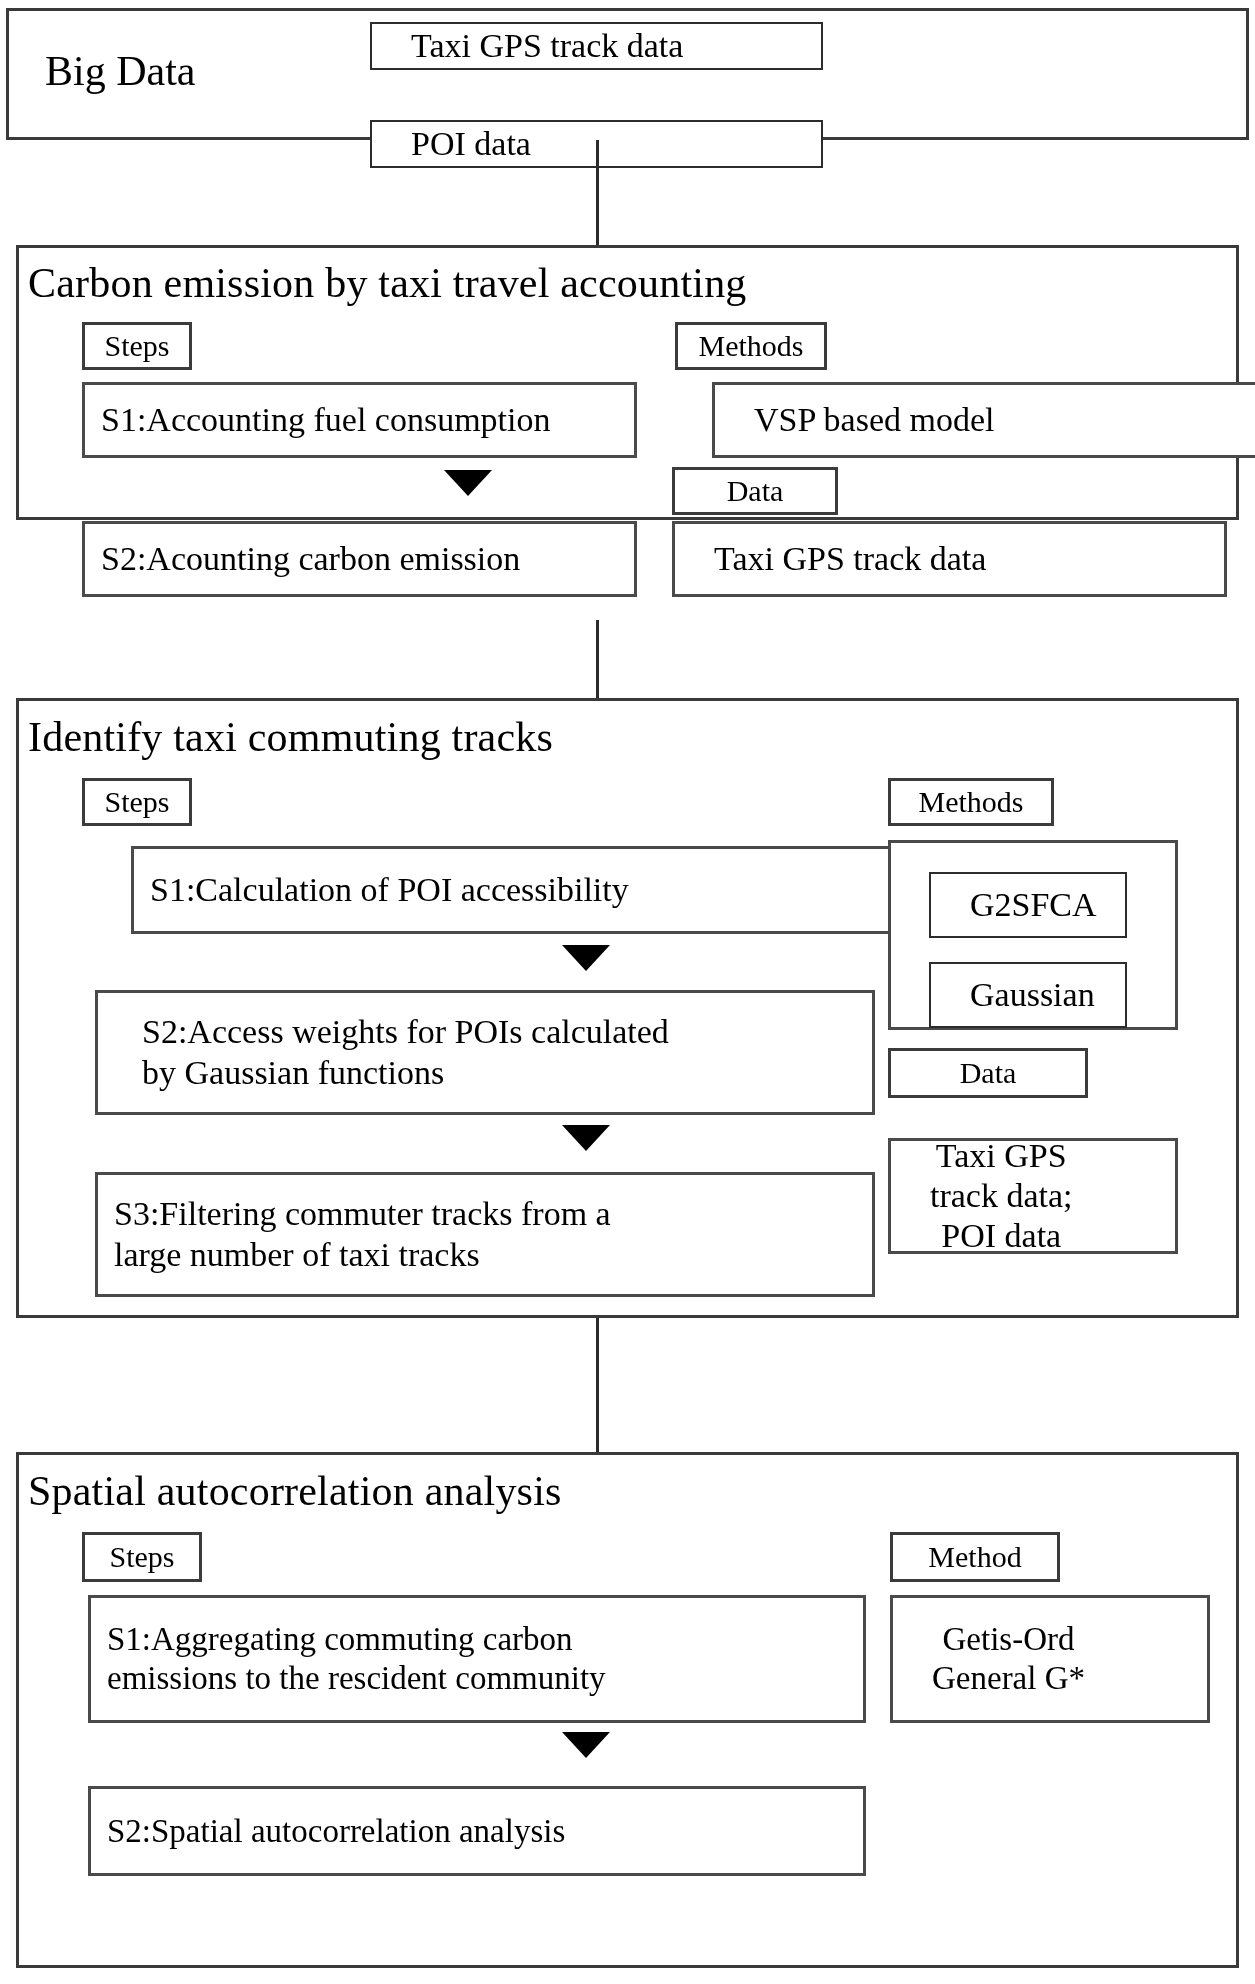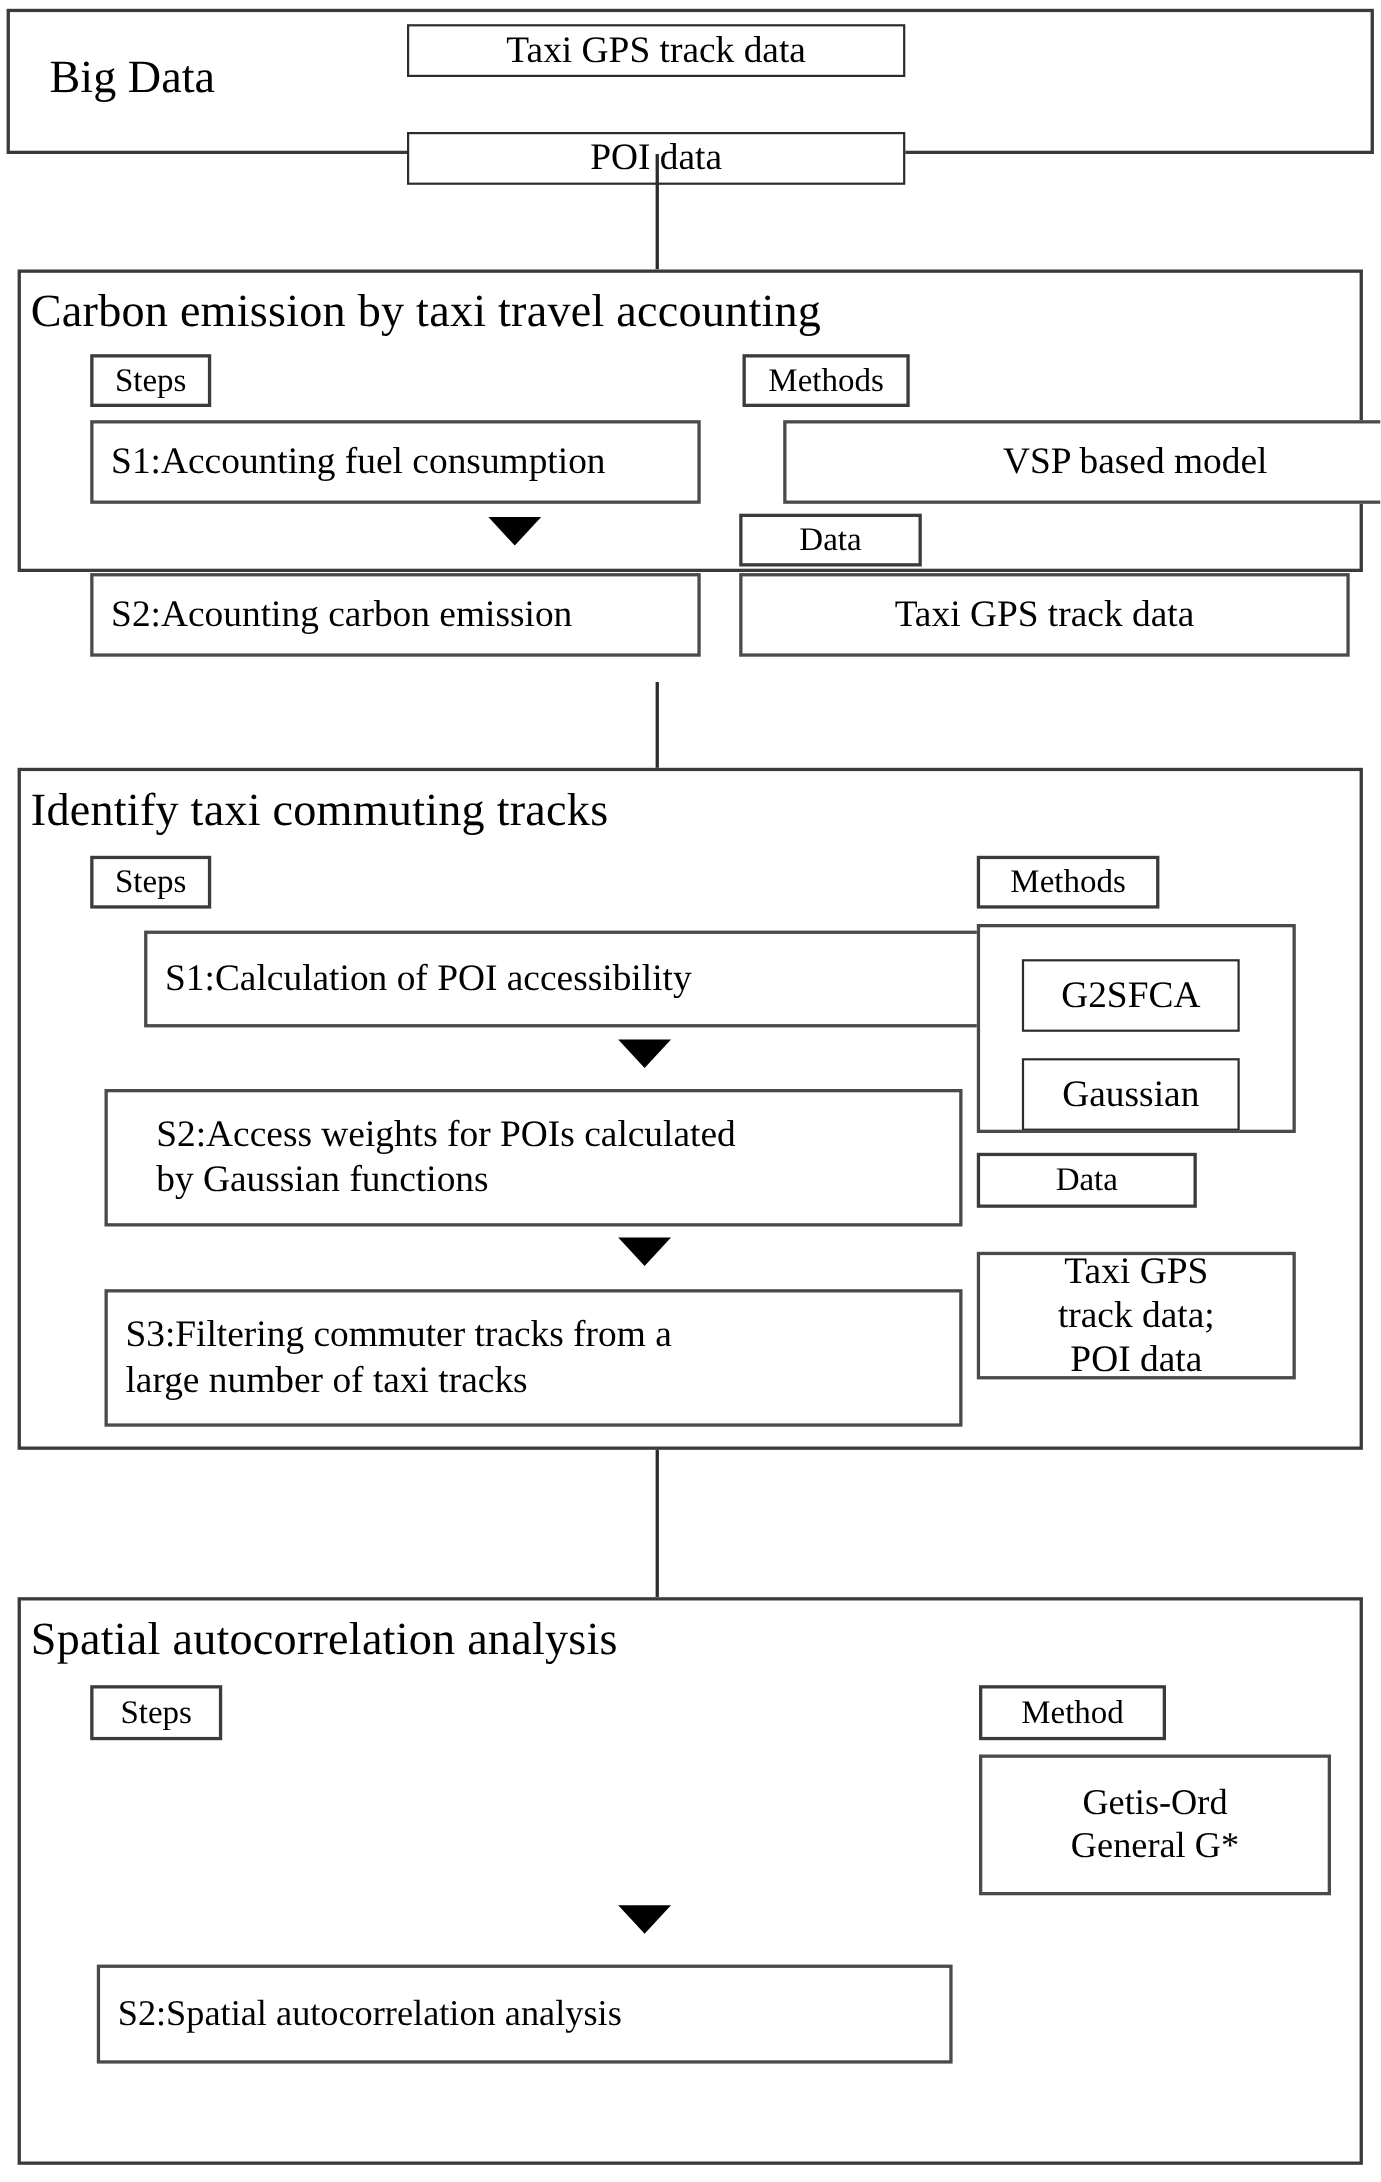--- a/index.html
+++ b/index.html
@@ -27,23 +27,24 @@
     background: #ffffff;
     box-sizing: border-box;
   }
   .box {
     position: absolute;
     border: 3px solid #4a4a4a;
     background: #ffffff;
     box-sizing: border-box;
     display: flex;
     align-items: center;
-    justify-content: center;
+    justify-content: flex-start;
     text-align: center;
     line-height: 1.18;
+    padding-left: 39px;
   }
   .box.left-al {
     justify-content: flex-start;
     text-align: left;
     padding-left: 16px;
   }
   .thin {
     border-width: 2px;
     border-color: #2c2c2c;
   }
@@ -215,20 +216,24 @@
   <div class="section-title" style="left:28px; top:1470px;">Spatial autocorrelation analysis</div>
 
   <div class="tag" style="left:82px; top:1532px; width:120px; height:50px;">
     <span>Steps</span>
   </div>
 
   <div class="tag" style="left:890px; top:1532px; width:170px; height:50px;">
     <span>Method</span>
   </div>
 
+  <div class="box left-al t33 multiline" style="left:88px; top:1595px; width:778px; height:128px;">
+    <span>S1:Aggregating commuting carbon
+emissions to the rescident community</span>
+  </div>
 
   <div class="tri-down" style="left:562px; top:1732px;"></div>
 
   <div class="box left-al t33" style="left:88px; top:1786px; width:778px; height:90px;">
     <span>S2:Spatial autocorrelation analysis</span>
   </div>
 
   <div class="box t33 multiline" style="left:890px; top:1595px; width:320px; height:128px;">
     <span>Getis-Ord
 General G*</span>

